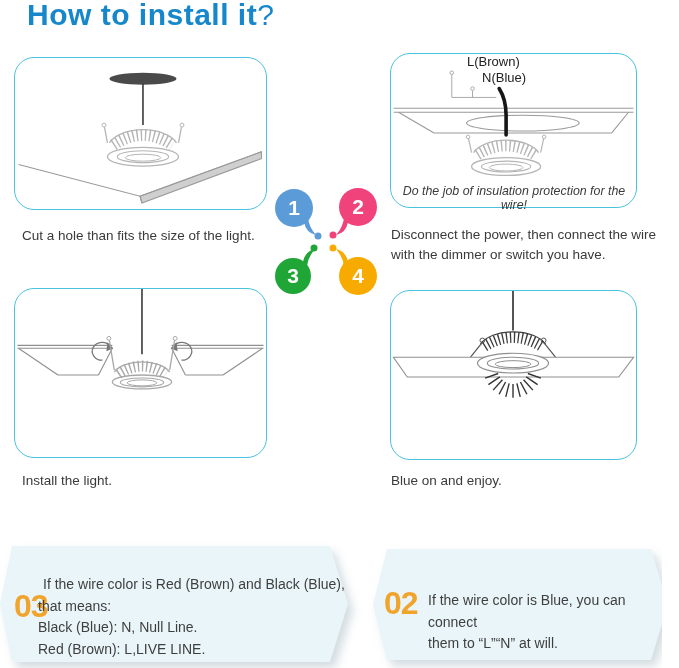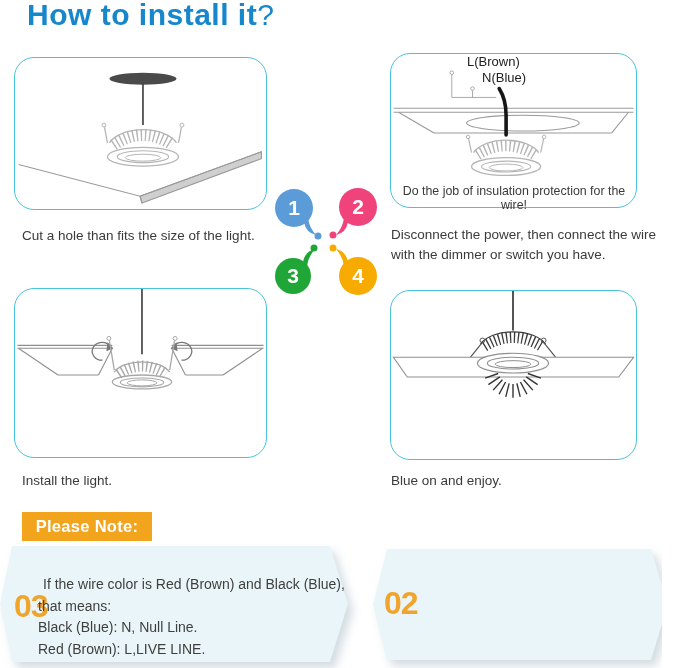--- a/index.html
+++ b/index.html
@@ -20,21 +20,21 @@
   .panel svg{position:absolute;left:0;top:0;width:100%;height:100%;}
   .caption{font-size:13.5px;color:#3a3a3a;line-height:20px;}
   #cap1{left:22px;top:226px;width:300px;}
   #cap2{left:391px;top:225px;width:272px;}
   #cap3{left:22px;top:471px;width:300px;}
   #cap4{left:391px;top:471px;width:272px;}
   
   .wire-label{position:absolute;font-size:13px;color:#222;}
   #lbl-live{left:76px;top:0px;}
   #lbl-neutral{left:91px;top:16px;}
-  #p2-note{position:absolute;left:6px;top:130px;width:234px;text-align:center;font-size:12.4px;color:#3a3a3a;}
+  #p2-note{position:absolute;left:6px;top:130px;width:234px;text-align:center;font-size:12.4px;color:#3a3a3a;font-style:italic;}
   
   #bubbles{left:270px;top:185px;width:115px;height:115px;}
   #bubbles text{font-size:21px;font-weight:bold;fill:#fff;}
   
   #note-banner{left:22px;top:512px;width:130px;height:29px;background:#F2A41D;color:#fff;
     font-size:16.5px;font-weight:bold;display:flex;align-items:center;justify-content:center;letter-spacing:.3px;}
   
   .note-shadow{filter:drop-shadow(5px 6px 5px rgba(110,140,155,.30));}
   .note-shape{width:100%;height:100%;background:#E9F5F9;}
   #shape1{left:0px;top:546px;width:348px;height:116px;}
@@ -209,32 +209,35 @@
       <text x="23" y="98" text-anchor="middle">3</text>
     </g>
     <g>
       <path d="M78,77 Q76,66 66,64 Q73,72 74,81 Z" fill="#F7AB00"></path>
       <circle cx="88" cy="91" r="19" fill="#F7AB00"></circle>
       <circle cx="63" cy="63" r="3.5" fill="#F7AB00"></circle>
       <text x="88" y="98" text-anchor="middle">4</text>
     </g>
   </svg>
 
-  <div class="abs" id="note-banner">Please Note:</div>
 
   <div class="abs note-shadow" id="shape1">
     <div class="note-shape"></div>
   </div>
   <div class="abs note-shadow" id="shape2">
     <div class="note-shape"></div>
   </div>
 
   <div class="abs note-num" id="num1">03</div>
   <div class="abs note-text" id="note1-text">
     <div class="l1">If the wire color is Red (Brown) and Black (Blue),</div>
     <div>that means:</div>
     <div>Black (Blue): N, Null Line.</div>
     <div>Red (Brown): L,LIVE LINE.</div>
   </div>
 
   <div class="abs note-num" id="num2">02</div>
+  <div class="abs note-text" id="note2-text">
+    <div>If the wire color is Blue, you can connect</div>
+    <div>them to “L”“N” at will.</div>
+  </div>
 
 </div>
 
 </body></html>

